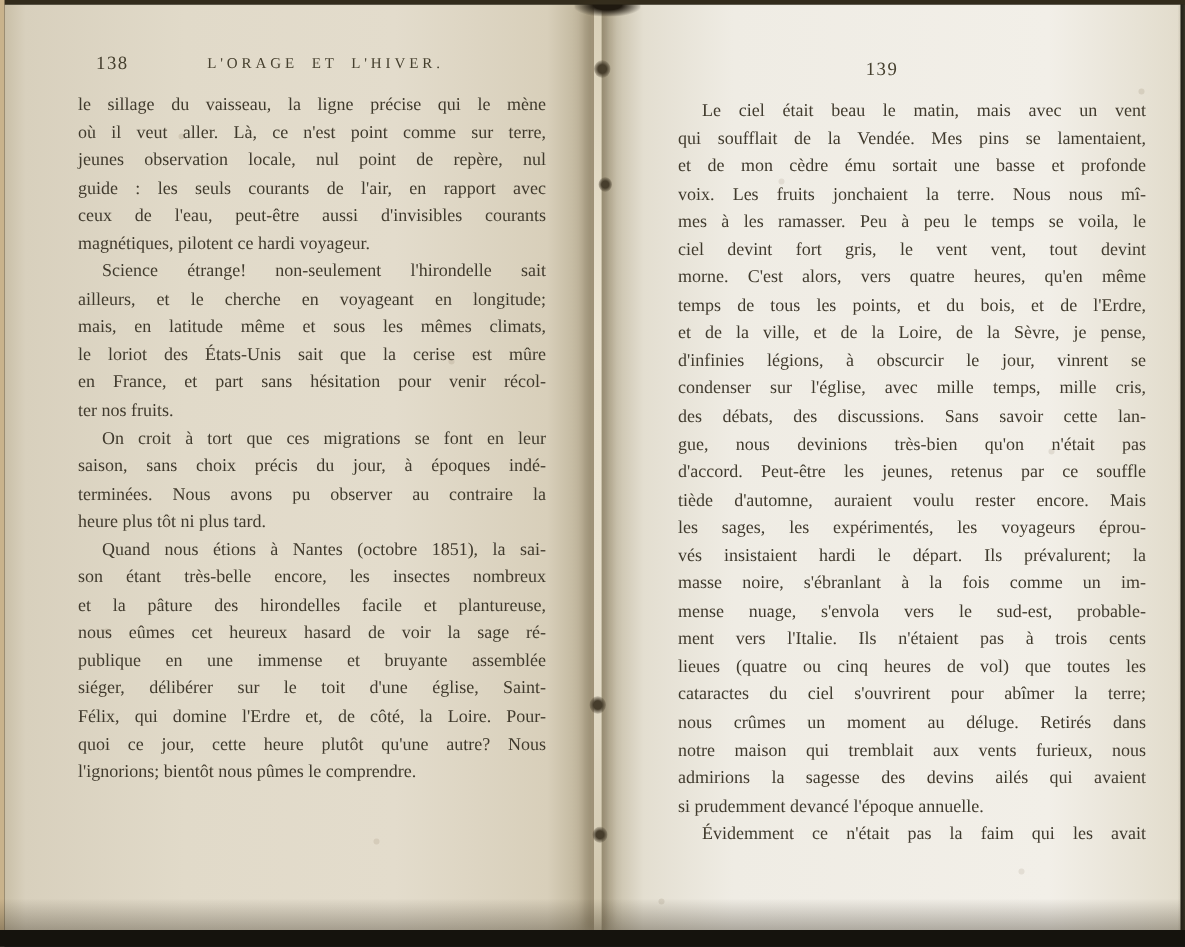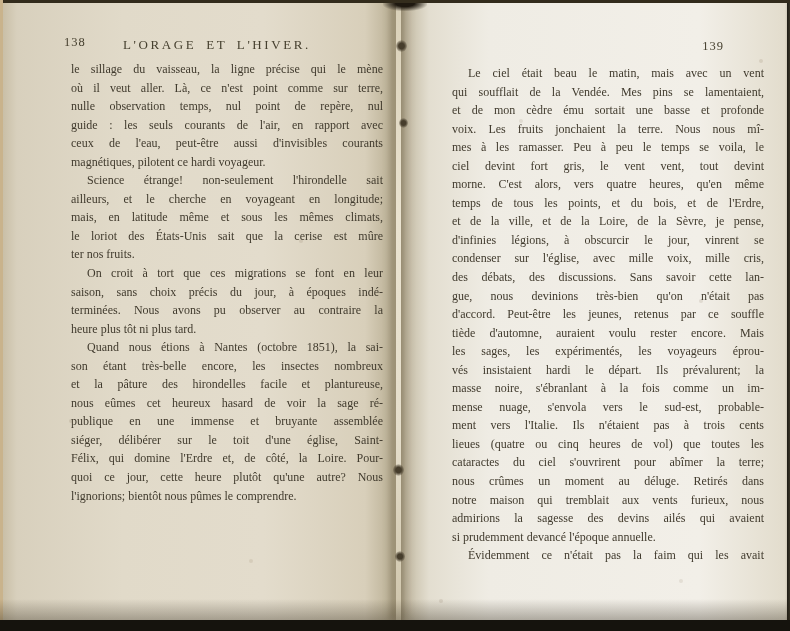--- a/index.html
+++ b/index.html
@@ -36,28 +36,28 @@
   .top-edge { position:absolute; left:0; top:0; width:790px; height:3px; background:#38301f; opacity:.88; }
   .left-edge { position:absolute; left:0; top:0; width:3px; height:631px; background:#c9b38c; }
   .right-edge { position:absolute; right:0; top:3px; width:5px; height:617px;
     background:linear-gradient(to right,rgba(120,110,85,0),rgba(120,110,85,.4)); }
   .bottom-shadow { position:absolute; left:0; top:599px; width:790px; height:21px;
     background:linear-gradient(to bottom,rgba(40,32,18,0),rgba(40,32,18,.33)); }
   .bottom-band { position:absolute; left:0; top:620px; width:790px; height:11px; background:#15130d; }
 
   .hdr { position:absolute; color:#46402f; }
   .hdr-num { font-size:12.5px; letter-spacing:1px; }
-  .hdr-title { font-size:13px; letter-spacing:2.6px; word-spacing:4px; text-align:center; }
+  .hdr-title { font-size:10px; letter-spacing:2.6px; word-spacing:4px; text-align:center; }
   .hdr-num-left  { left:64px;  top:35px; }
   .hdr-title-left{ left:62px;  top:37px; width:310px; }
   .hdr-title-right{ left:452px; top:41px; width:312px; }
-  .hdr-num-right { left:452px; top:39px; width:272px; text-align:right; }
+  .hdr-num-right { left:452px; top:39px; width:272px; text-align:center; }
 
   .body-col { position:absolute; width:312px; font-size:12px; }
-  .body-left  { left:71px;  top:60px; }
+  .body-left  { left:52px;  top:60px; }
   .body-right { left:452px; top:64px; }
   .line {
     height:18.55px; line-height:18.55px;
     text-align:justify; text-align-last:justify;
     white-space:normal; overflow:visible;
   }
   .line.indent { text-indent:16px; }
   .line.parend { text-align-last:left; }
 
   .speckles { position:absolute; left:0; top:0; width:2px; height:2px; border-radius:50%;
@@ -80,28 +80,29 @@
   <div class="hole hole2"></div>
   <div class="hole hole3"></div>
   <div class="hole hole4"></div>
   <div class="gutter-top"></div>
 
   <div class="hdr hdr-num hdr-num-left">138</div>
   <div class="hdr hdr-title hdr-title-left">L'ORAGE ET L'HIVER.</div>
   <div class="body-col body-left">
       <div class="line">le sillage du vaisseau, la ligne précise qui le mène</div>
       <div class="line">où il veut aller. Là, ce n'est point comme sur terre,</div>
-      <div class="line">nulle observation temps, nul point de repère, nul</div>
+      <div class="line">jeunes observation locale, nul point de repère, nul</div>
       <div class="line">guide : les seuls courants de l'air, en rapport avec</div>
       <div class="line">ceux de l'eau, peut-être aussi d'invisibles courants</div>
       <div class="line parend">magnétiques, pilotent ce hardi voyageur.</div>
       <div class="line indent">Science étrange! non-seulement l'hirondelle sait</div>
       <div class="line">ailleurs, et le cherche en voyageant en longitude;</div>
       <div class="line">mais, en latitude même et sous les mêmes climats,</div>
       <div class="line">le loriot des États-Unis sait que la cerise est mûre</div>
+      <div class="line">en France, et part sans hésitation pour venir récol-</div>
       <div class="line parend">ter nos fruits.</div>
       <div class="line indent">On croit à tort que ces migrations se font en leur</div>
       <div class="line">saison, sans choix précis du jour, à époques indé-</div>
       <div class="line">terminées. Nous avons pu observer au contraire la</div>
       <div class="line parend">heure plus tôt ni plus tard.</div>
       <div class="line indent">Quand nous étions à Nantes (octobre 1851), la sai-</div>
       <div class="line">son étant très-belle encore, les insectes nombreux</div>
       <div class="line">et la pâture des hirondelles facile et plantureuse,</div>
       <div class="line">nous eûmes cet heureux hasard de voir la sage ré-</div>
       <div class="line">publique en une immense et bruyante assemblée</div>
@@ -116,21 +117,21 @@
       <div class="line indent">Le ciel était beau le matin, mais avec un vent</div>
       <div class="line">qui soufflait de la Vendée. Mes pins se lamentaient,</div>
       <div class="line">et de mon cèdre ému sortait une basse et profonde</div>
       <div class="line">voix. Les fruits jonchaient la terre. Nous nous mî-</div>
       <div class="line">mes à les ramasser. Peu à peu le temps se voila, le</div>
       <div class="line">ciel devint fort gris, le vent vent, tout devint</div>
       <div class="line">morne. C'est alors, vers quatre heures, qu'en même</div>
       <div class="line">temps de tous les points, et du bois, et de l'Erdre,</div>
       <div class="line">et de la ville, et de la Loire, de la Sèvre, je pense,</div>
       <div class="line">d'infinies légions, à obscurcir le jour, vinrent se</div>
-      <div class="line">condenser sur l'église, avec mille voix, mille cris,</div>
+      <div class="line">condenser sur l'église, avec mille temps, mille cris,</div>
       <div class="line">des débats, des discussions. Sans savoir cette lan-</div>
       <div class="line">gue, nous devinions très-bien qu'on n'était pas</div>
       <div class="line">d'accord. Peut-être les jeunes, retenus par ce souffle</div>
       <div class="line">tiède d'automne, auraient voulu rester encore. Mais</div>
       <div class="line">les sages, les expérimentés, les voyageurs éprou-</div>
       <div class="line">vés insistaient hardi le départ. Ils prévalurent; la</div>
       <div class="line">masse noire, s'ébranlant à la fois comme un im-</div>
       <div class="line">mense nuage, s'envola vers le sud-est, probable-</div>
       <div class="line">ment vers l'Italie. Ils n'étaient pas à trois cents</div>
       <div class="line">lieues (quatre ou cinq heures de vol) que toutes les</div>

